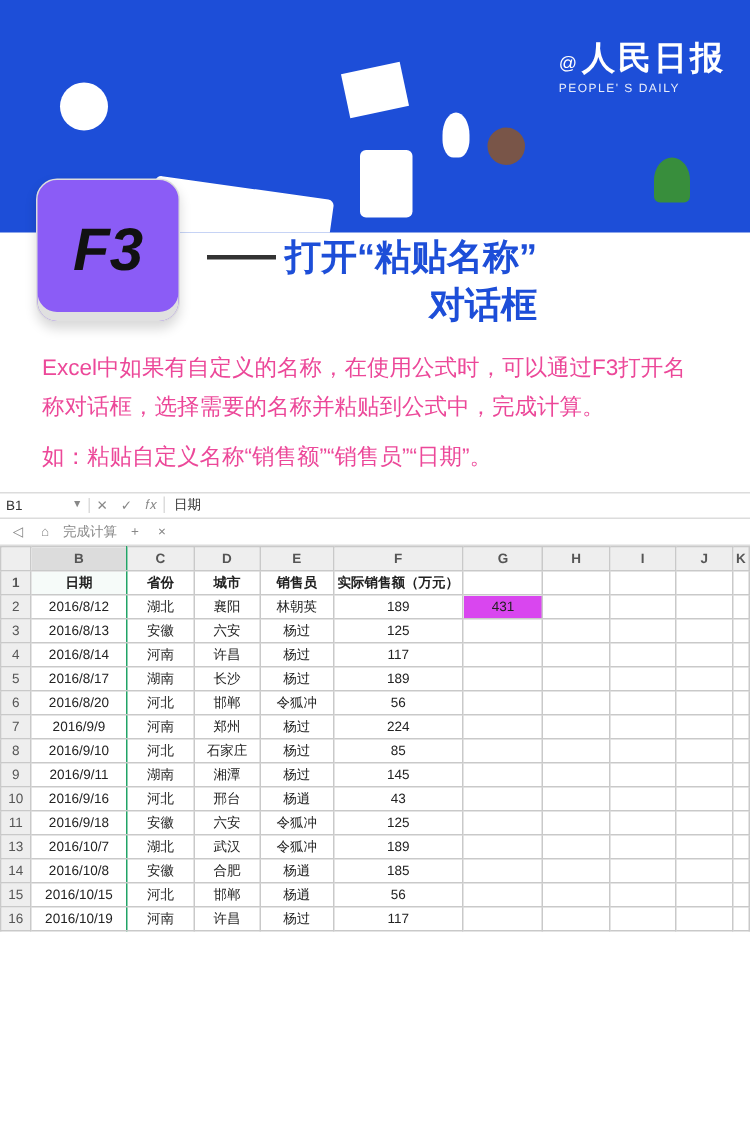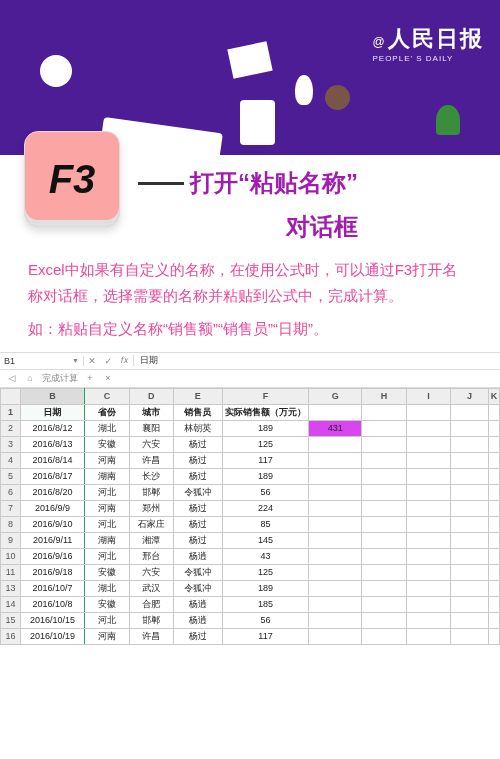--- a/index.html
+++ b/index.html
@@ -1,43 +1,43 @@
 <!DOCTYPE html>
 <html><head>
 <meta charset="utf-8">
 <style>
 * { margin: 0; padding: 0; box-sizing: border-box; }
 body { width: 500px; height: 759px; font-family: "Microsoft YaHei", sans-serif; background: #fff; overflow: hidden; }
 
-.hero { height: 155px; background: #4c1d95; position: relative; overflow: hidden; }
+.hero { height: 155px; background: #1d4ed8; position: relative; overflow: hidden; }
 .brand { position: absolute; top: 24px; right: 16px; color: #fff; font-size: 12px; }
 .brand-cn { font-size: 22px; font-weight: 700; letter-spacing: 2px; }
 .brand-en { font-size: 8px; letter-spacing: 1px; opacity: .9; }
 .desk-items { position: absolute; bottom: 0; left: 0; right: 0; height: 120px; pointer-events: none; }
 .keyboard { position: absolute; bottom: -20px; left: 100px; width: 120px; height: 50px; background: #fff; border-radius: 4px; transform: rotate(8deg); }
 .tablet { position: absolute; bottom: 10px; left: 240px; width: 35px; height: 45px; background: #fff; border-radius: 4px; }
 .mouse { position: absolute; top: 40px; left: 295px; width: 18px; height: 30px; background: #fff; border-radius: 50% 50% 40% 40%; }
 .note { position: absolute; top: 10px; left: 230px; width: 40px; height: 30px; background: #fff; transform: rotate(-12deg); }
 .mug { position: absolute; top: 50px; right: 150px; width: 25px; height: 25px; border-radius: 50%; background: #795548; }
 .clock { position: absolute; top: 20px; left: 40px; width: 32px; height: 32px; border-radius: 50%; background: #fff; }
 .plant { position: absolute; bottom: 20px; right: 40px; width: 24px; height: 30px; background: #388e3c; border-radius: 50% 50% 4px 4px; }
 
 .keycap-row { display: flex; align-items: center; padding: 10px 24px 0 24px; margin-top: -50px; position: relative; }
-.keycap { width: 96px; height: 96px; background: #fca5a5; border: 1px solid #ddd; border-radius: 14px; box-shadow: inset 0 -6px 0 #e0e0e0, 0 4px 8px rgba(0,0,0,.15); display: flex; align-items: center; justify-content: center; font-size: 40px; font-weight: 900; font-style: italic; font-family: Arial, sans-serif; color: #111; }
+.keycap { width: 96px; height: 96px; background: #8b5cf6; border: 1px solid #ddd; border-radius: 14px; box-shadow: inset 0 -6px 0 #e0e0e0, 0 4px 8px rgba(0,0,0,.15); display: flex; align-items: center; justify-content: center; font-size: 40px; font-weight: 900; font-style: italic; font-family: Arial, sans-serif; color: #111; }
 .key-title { margin-left: 18px; padding-top: 40px; }
-.key-title .line { display: flex; align-items: center; font-size: 24px; font-weight: 700; color: #a21caf; margin-top: 12px; }
+.key-title .line { display: flex; align-items: center; font-size: 24px; font-weight: 700; color: #1d4ed8; }
 .key-title .dash { width: 46px; height: 3px; background: #333; margin-right: 6px; }
 .key-title .l2 { margin-left: 52px; justify-content: flex-end; }
 
 .desc { padding: 14px 28px 10px 28px; color: #ec4899; font-size: 15px; line-height: 1.7; }
 .desc p + p { margin-top: 8px; }
 
 .excel { font-size: 9px; color: #333; background: #fff; }
 .namebox-row { display: flex; align-items: center; height: 18px; border-top: 1px solid #dcdcdc; border-bottom: 1px solid #dcdcdc; background: #fff; }
-.namebox { width: 84px; padding: 0 4px; border-right: 1px solid #dcdcdc; display: flex; align-items: center; justify-content: space-between; }
+.namebox { width: 60px; padding: 0 4px; border-right: 1px solid #dcdcdc; display: flex; align-items: center; justify-content: space-between; }
 .namebox span.tri { color: #888; font-size: 7px; }
 .fx-controls { width: 50px; display: flex; align-items: center; justify-content: space-around; color: #888; border-right: 1px solid #dcdcdc; }
 .fx-value { padding-left: 6px; color: #333; }
 
 .toolbar-row { display: flex; align-items: center; gap: 6px; height: 18px; padding: 0 6px; border-bottom: 1px solid #dcdcdc; color: #888; font-size: 9px; }
 .tb-icon { width: 12px; height: 12px; display: inline-flex; align-items: center; justify-content: center; }
 
 table.sheet { border-collapse: collapse; width: 100%; table-layout: fixed; }
 .sheet th, .sheet td { border: 1px solid #c9c9c9; height: 16px; text-align: center; font-size: 9px; font-weight: normal; color: #222; overflow: hidden; white-space: nowrap; }
 .sheet thead th { background: #eee; color: #555; font-weight: 600; }

